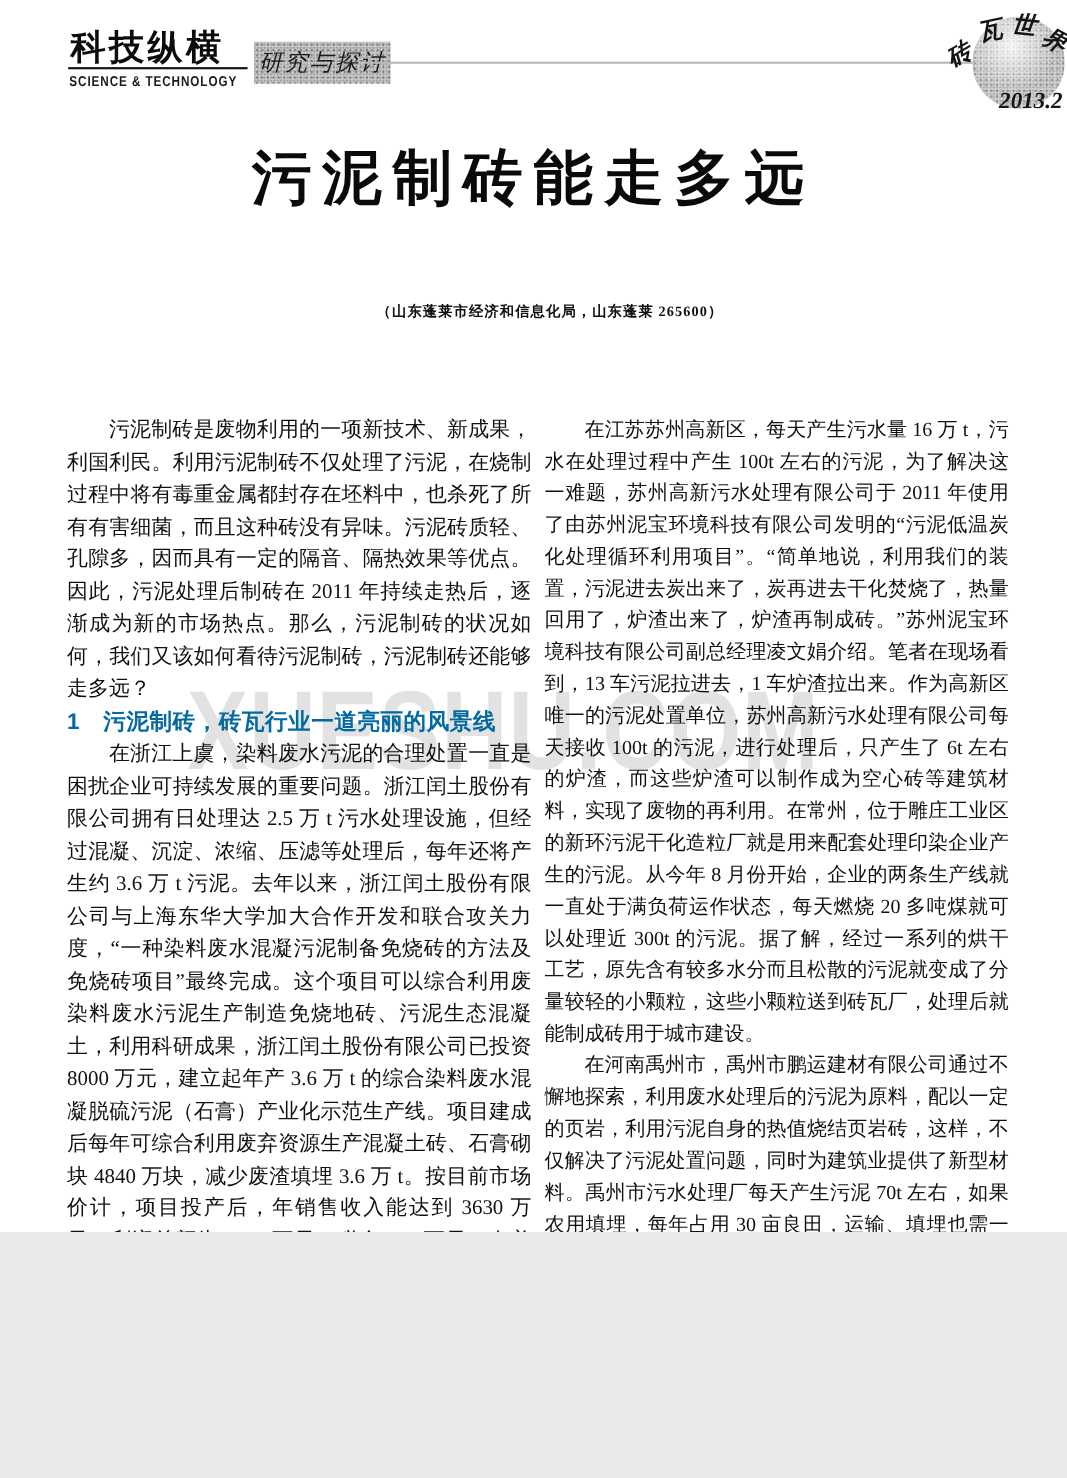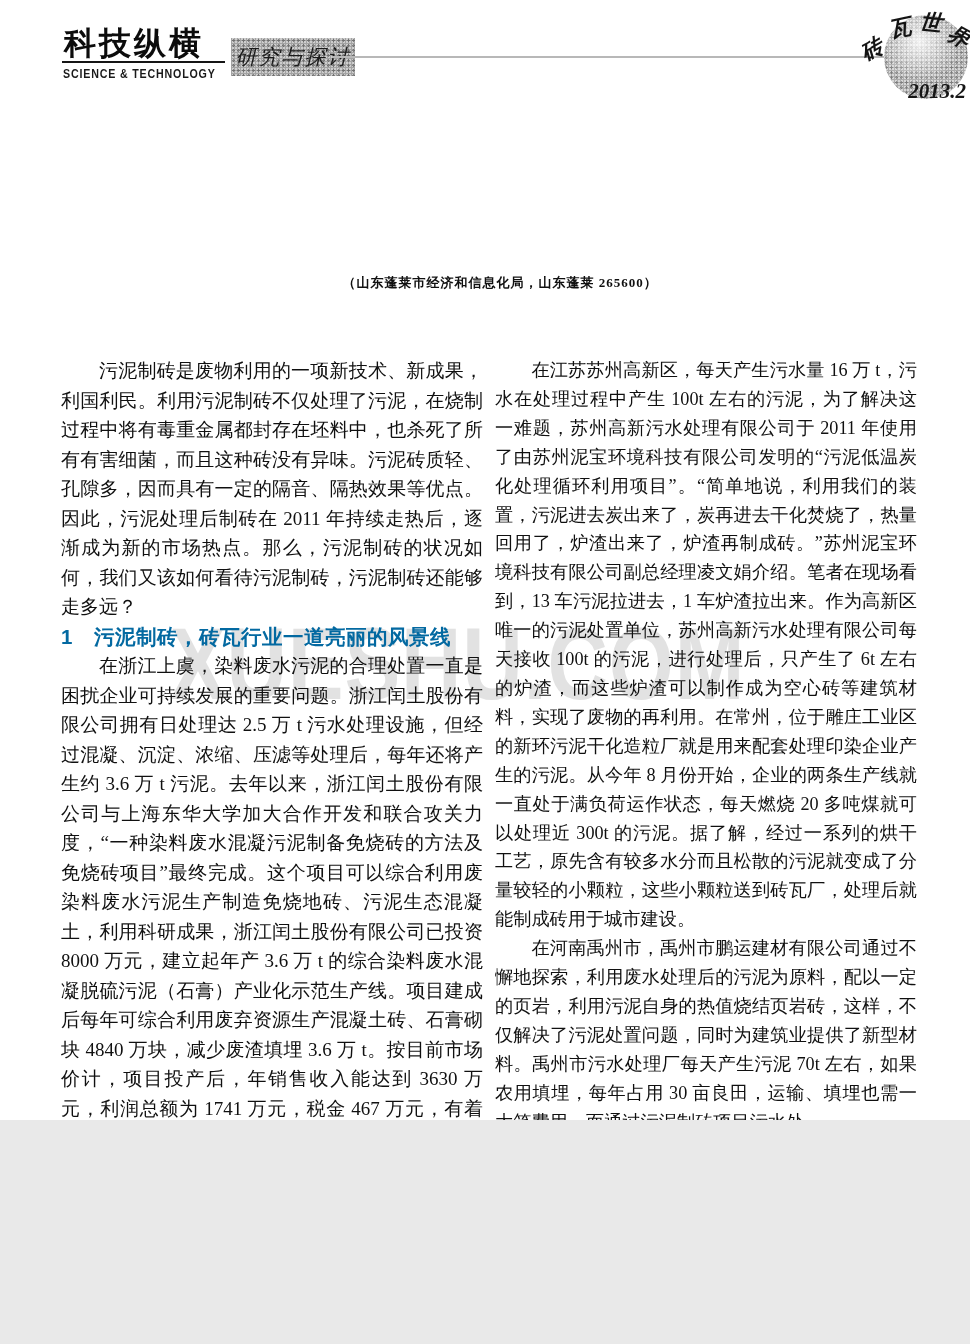--- a/index.html
+++ b/index.html
@@ -70,21 +70,21 @@
   
   .center-watermark {
     position:absolute; left:170px; top:606px; z-index:0;
     font-family:"Liberation Sans", sans-serif; font-weight:bold;
     font-size:102px; letter-spacing:1px; white-space:nowrap;
     color:rgba(125,125,125,0.22);
     transform:scaleX(0.82); transform-origin:left top;
   }
   
   .col {
-    position:absolute; top:356px; width:422px; z-index:1;
+    position:absolute; top:376px; width:422px; z-index:1;
     text-align:justify; text-justify:inter-ideograph; word-break:break-all;
     overflow:hidden; height:956px;
   }
   .col-left  { left:61px;  font-size:19px;   line-height:29.5px; }
   .col-right { left:495px; font-size:18.2px; line-height:28.9px; }
   .para { margin:0; }
   .indent { text-indent:2em; }
   .sec-heading {
     margin:0; font-family:"Liberation Sans", sans-serif; font-weight:bold;
     font-size:20.5px; line-height:29.5px; letter-spacing:0.5px; color:#0369a1;
@@ -122,20 +122,21 @@
   <div class="column-tag speckle">研究与探讨</div>
   <div class="header-rule"></div>
 
   <div class="logo-ball"></div>
   <span class="logo-char" style="left:861px; top:35px; transform:rotate(-30deg);">砖</span>
   <span class="logo-char" style="left:889px; top:13px; transform:rotate(-12deg);">瓦</span>
   <span class="logo-char" style="left:920px; top:8px; transform:rotate(6deg);">世</span>
   <span class="logo-char" style="left:948px; top:22px; transform:rotate(28deg);">界</span>
   <div class="logo-issue">2013.2</div>
 
+  <div class="article-title">污泥制砖能走多远</div>
   <div class="author-affiliation">（山东蓬莱市经济和信息化局，山东蓬莱 265600）</div>
 
   <div class="center-watermark">XUESHU.COM</div>
 
   <div class="col col-left">
     <p class="para indent">污泥制砖是废物利用的一项新技术、新成果，利国利民。利用污泥制砖不仅处理了污泥，在烧制过程中将有毒重金属都封存在坯料中，也杀死了所有有害细菌，而且这种砖没有异味。污泥砖质轻、孔隙多，因而具有一定的隔音、隔热效果等优点。因此，污泥处理后制砖在 2011 年持续走热后，逐渐成为新的市场热点。那么，污泥制砖的状况如何，我们又该如何看待污泥制砖，污泥制砖还能够走多远？</p>
     <h3 class="sec-heading">1　污泥制砖，砖瓦行业一道亮丽的风景线</h3>
     <p class="para indent">在浙江上虞，染料废水污泥的合理处置一直是困扰企业可持续发展的重要问题。浙江闰土股份有限公司拥有日处理达 2.5 万 t 污水处理设施，但经过混凝、沉淀、浓缩、压滤等处理后，每年还将产生约 3.6 万 t 污泥。去年以来，浙江闰土股份有限公司与上海东华大学加大合作开发和联合攻关力度，“一种染料废水混凝污泥制备免烧砖的方法及免烧砖项目”最终完成。这个项目可以综合利用废染料废水污泥生产制造免烧地砖、污泥生态混凝土，利用科研成果，浙江闰土股份有限公司已投资 8000 万元，建立起年产 3.6 万 t 的综合染料废水混凝脱硫污泥（石膏）产业化示范生产线。项目建成后每年可综合利用废弃资源生产混凝土砖、石膏砌块 4840 万块，减少废渣填埋 3.6 万 t。按目前市场价计，项目投产后，年销售收入能达到 3630 万元，利润总额为 1741 万元，税金 467 万元，有着良好的经济效益。浙江闰土股份有限公司“一种染料废水混凝污泥制备免烧砖的方法及免烧砖”项目目前已申请专利，有专家认为，这一成果的取得和应用将为染料废水污泥无害化和资源化提供可行途径并产生较大的技术辐射作用，将显著提高污泥资源化利用的技术水平。</p>
     <p class="para indent">在浙江台州市，最近成功地进行了污泥烧制红砖试验，经台州市质量技术监督检测，红砖除外观尺寸外，其他指标均达到标准。台州市水处理公司</p>
   </div>

